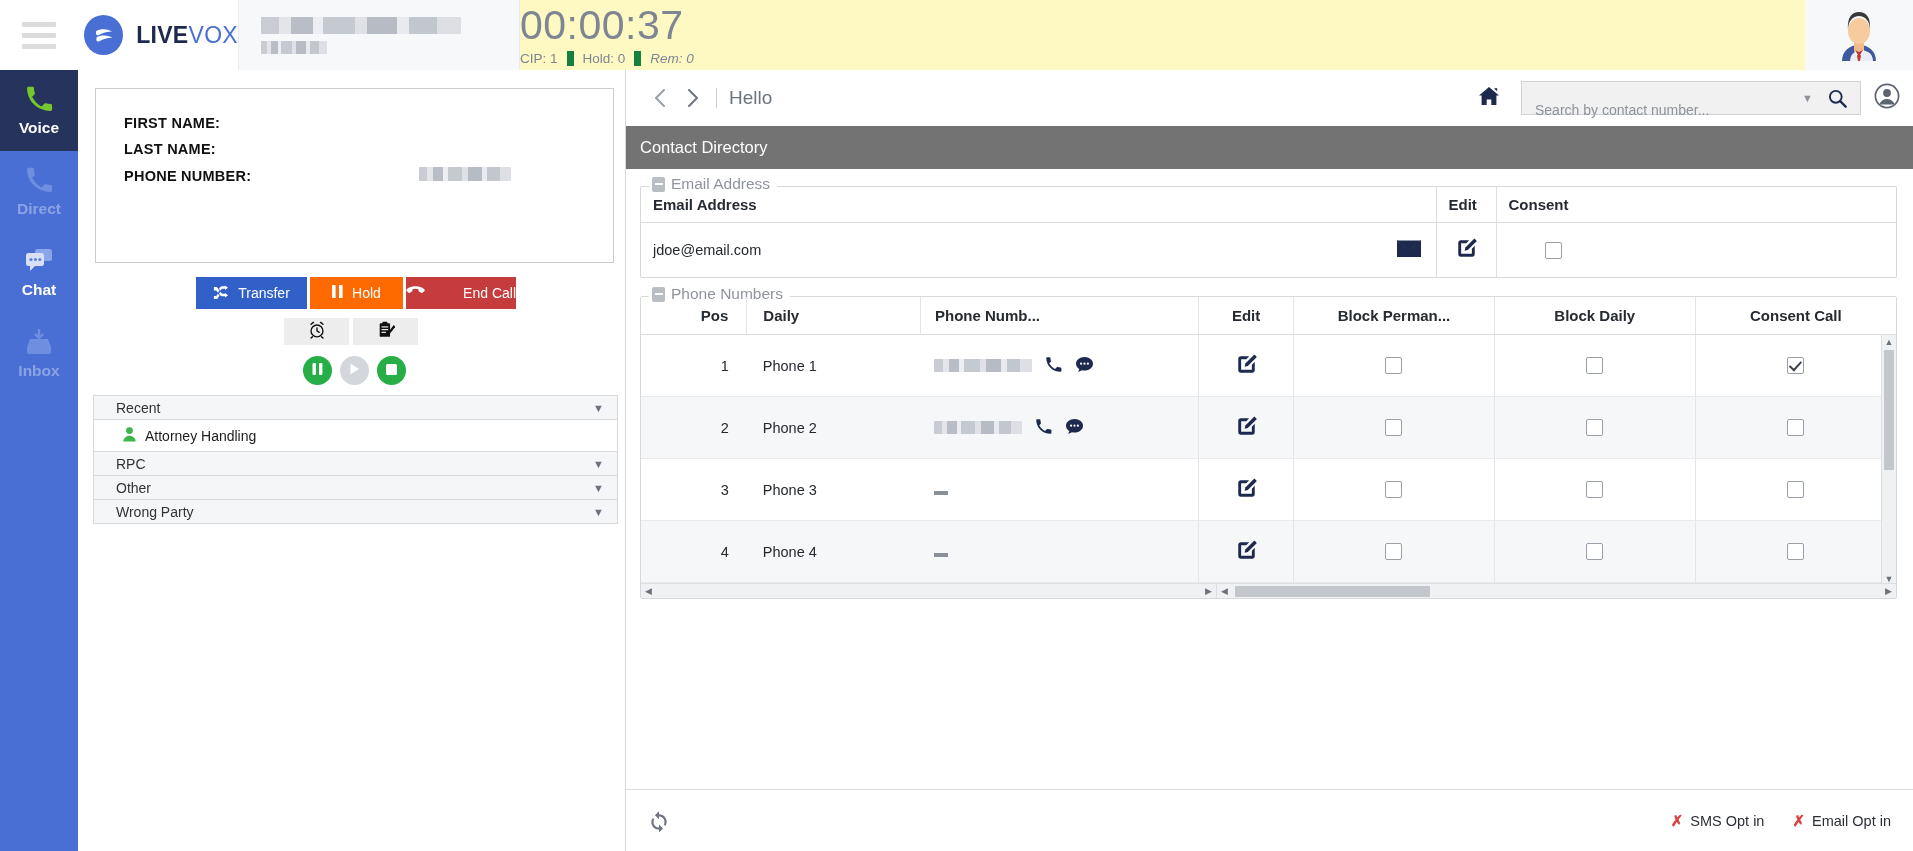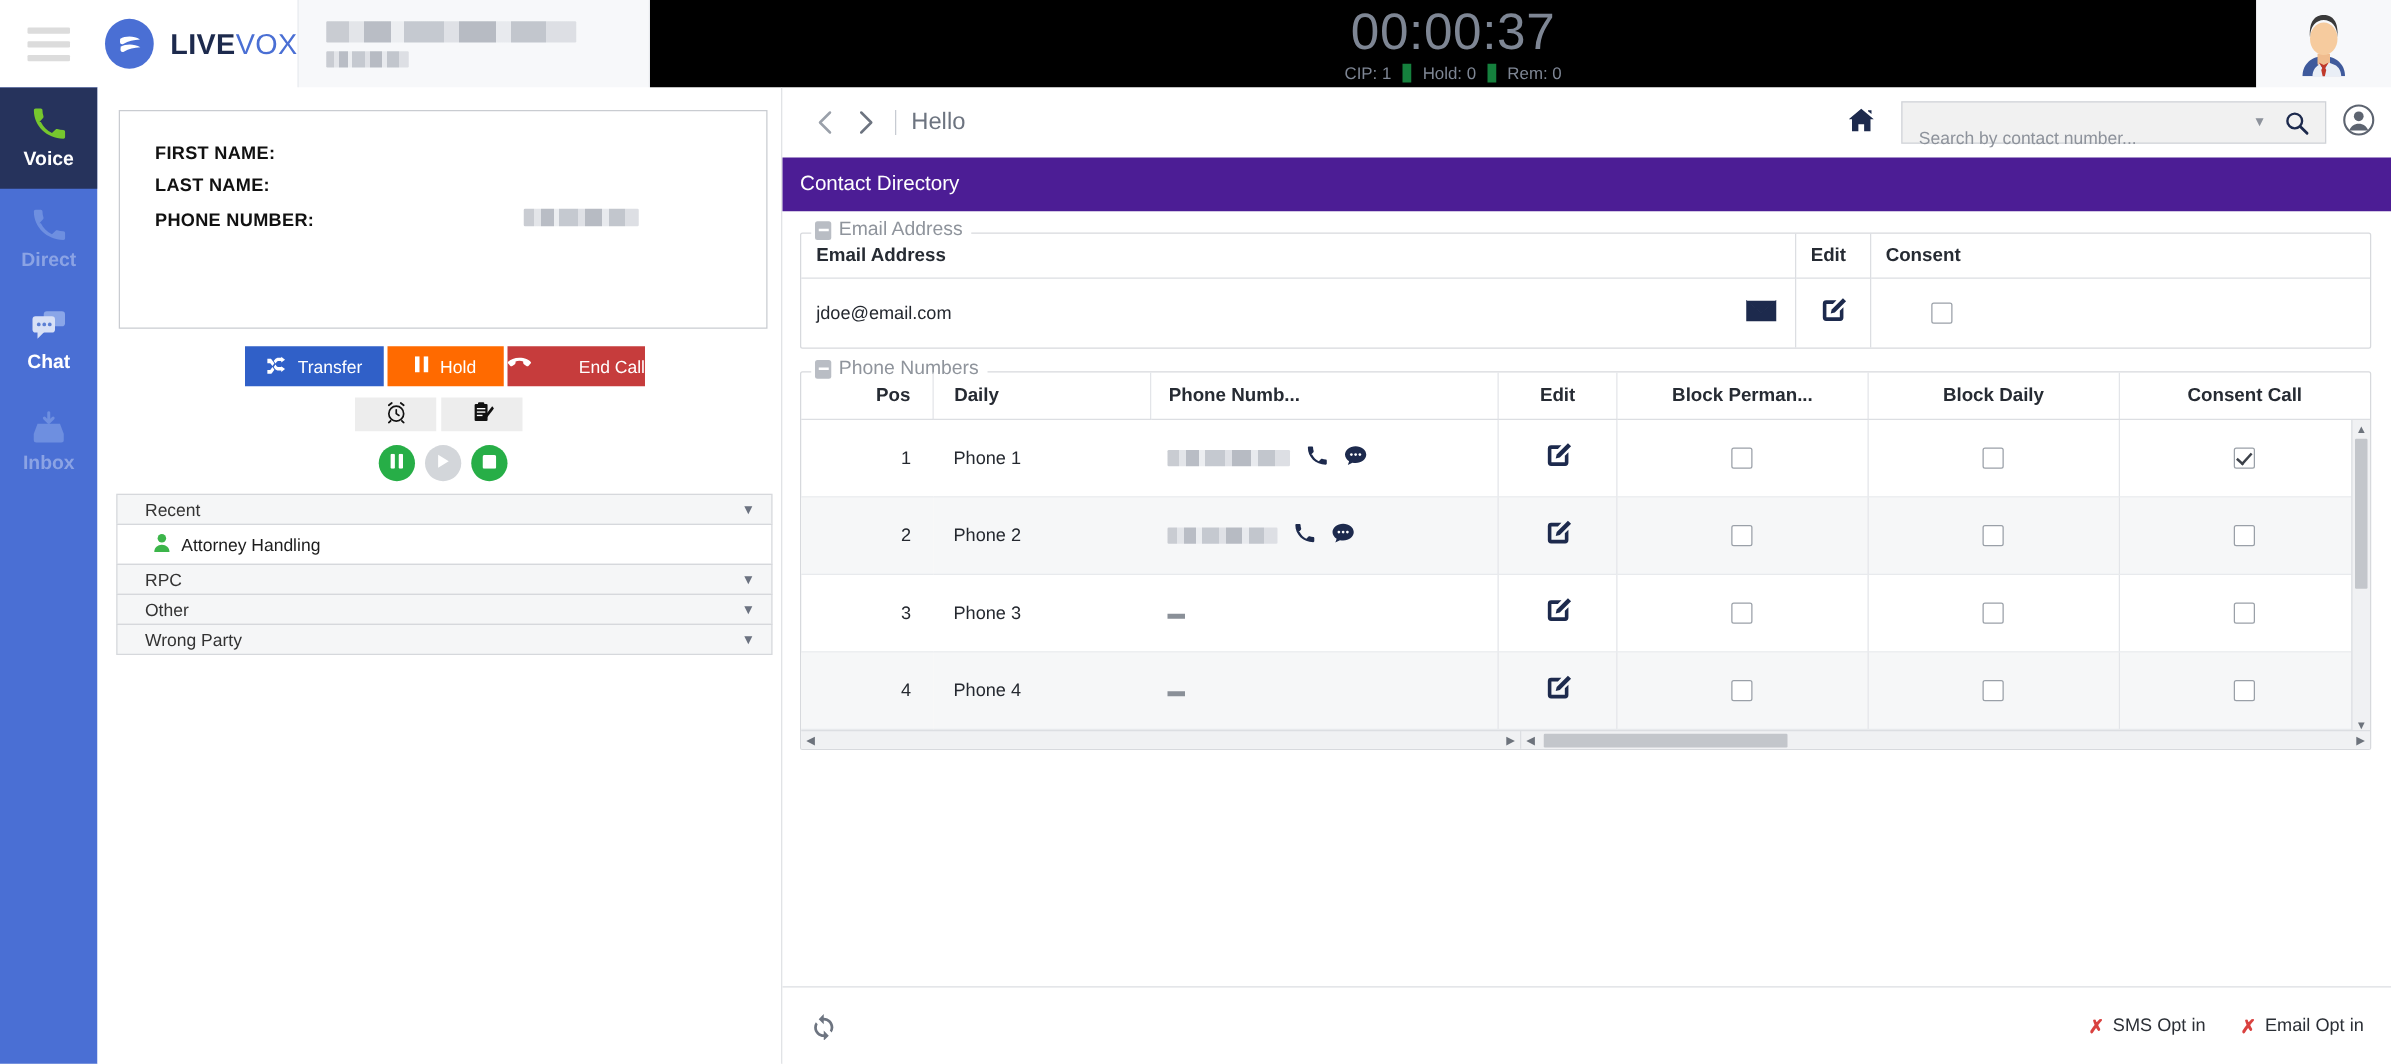--- a/index.html
+++ b/index.html
@@ -39,27 +39,27 @@
   .redact {
     background: linear-gradient(90deg,#c9ccd2 0 9%, #e3e5e9 9% 15%, #b9bdc5 15% 26%,
       #eceef1 26% 31%, #c5c9d0 31% 47%, #dfe1e6 47% 53%, #b7bbc3 53% 68%,
       #e8eaee 68% 74%, #c2c6cd 74% 88%, #dddfe4 88% 100%);
     border-radius: 1px; filter: blur(0.6px);
   }
   .acct-l1 { width: 200px; height: 17px; }
   .acct-l2 { width: 66px; height: 13px; }
 
   .timer-wrap {
-    flex: 1; height: 70px; background: #000000;
-    display: flex; flex-direction: column; align-items: center; justify-content: center;
+    flex: 1; height: 70px; background: #fef9c3;
+    display: flex; flex-direction: column; justify-content: center;
   }
   .timer { font-size: 41px; color: #7e8694; font-weight: 300; line-height: 1; letter-spacing: .5px;}
   .timer-stats { font-size: 13.5px; color: #7e8694; margin-top: 5px; display: flex; gap: 0; }
   .timer-stats span { padding: 0 9px; border-right: 7px solid #15803d; }
-  .timer-stats span:last-child { border-right: none; padding-right: 0;}
+  .timer-stats span:last-child { border-right: none; padding-right: 0; font-style: italic;}
   .timer-stats span:first-child { padding-left: 0;}
 
   .avatar-zone {
     width: 108px; height: 70px; background: #f7f8fa;
     display: flex; align-items: center; justify-content: center;
   }
   .avatar-img { width: 52px; height: 52px; }
 
   
   .leftnav {
@@ -143,21 +143,21 @@
   .searchbox input {
     flex: 1; border: none; background: transparent; outline: none;
     font-size: 14px; color: #555; font-family: "Liberation Sans", sans-serif; margin-top: 23px;
   }
   .searchbox input::placeholder { color: #8d929b; }
   .sb-caret { padding: 0 11px; color: #8d929b; font-size: 11px; cursor: pointer; }
   .sb-search { padding: 0 13px 0 4px; cursor: pointer; display:flex; align-items:center;}
   .user-btn { width: 52px; display: flex; align-items: center; justify-content: center; cursor: pointer; }
 
   .cd-bar {
-    margin: 0 0 4px 0; height: 43px; background: #4c1d95; color: #fff;
+    margin: 0 0 4px 0; height: 43px; background: #737373; color: #fff;
     display: flex; align-items: center; padding-left: 14px; font-size: 16.5px;
   }
 
   .content-area { padding: 0 16px 0 14px; }
 
   .fieldset {
     border: 1px solid #d7d9dd; border-radius: 2px; margin-top: 17px; position: relative;
   }
   .legend {
     position: absolute; top: -12px; left: 8px; background: #fff; padding: 0 7px 0 3px;

